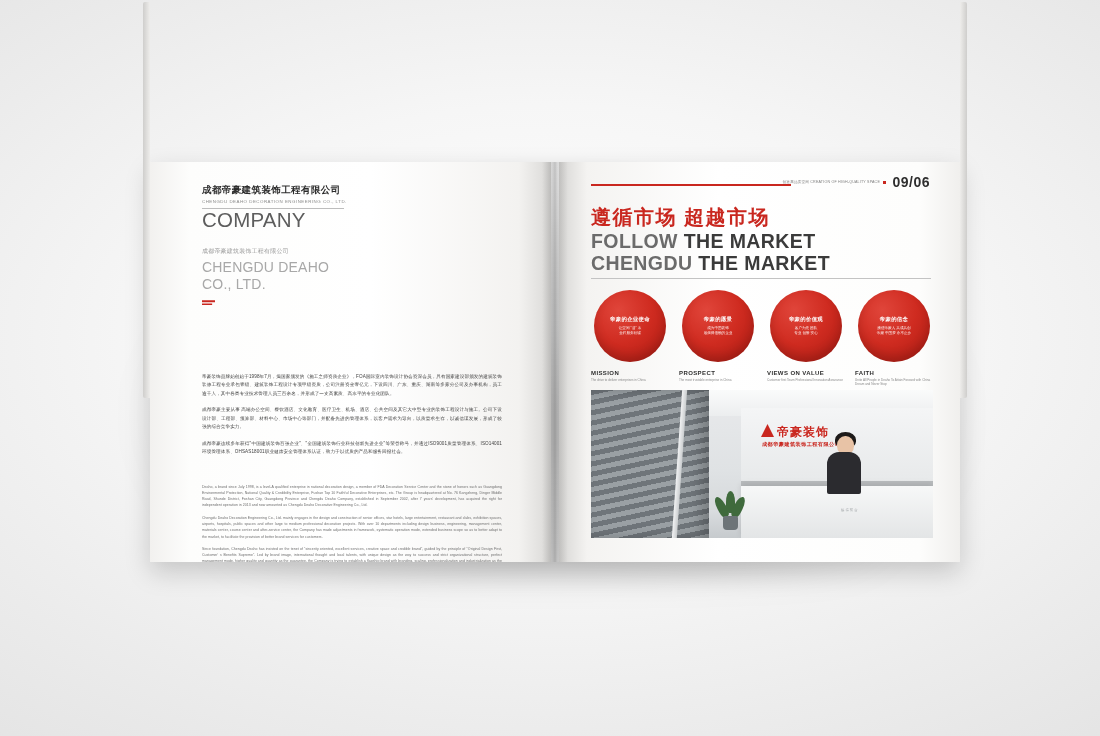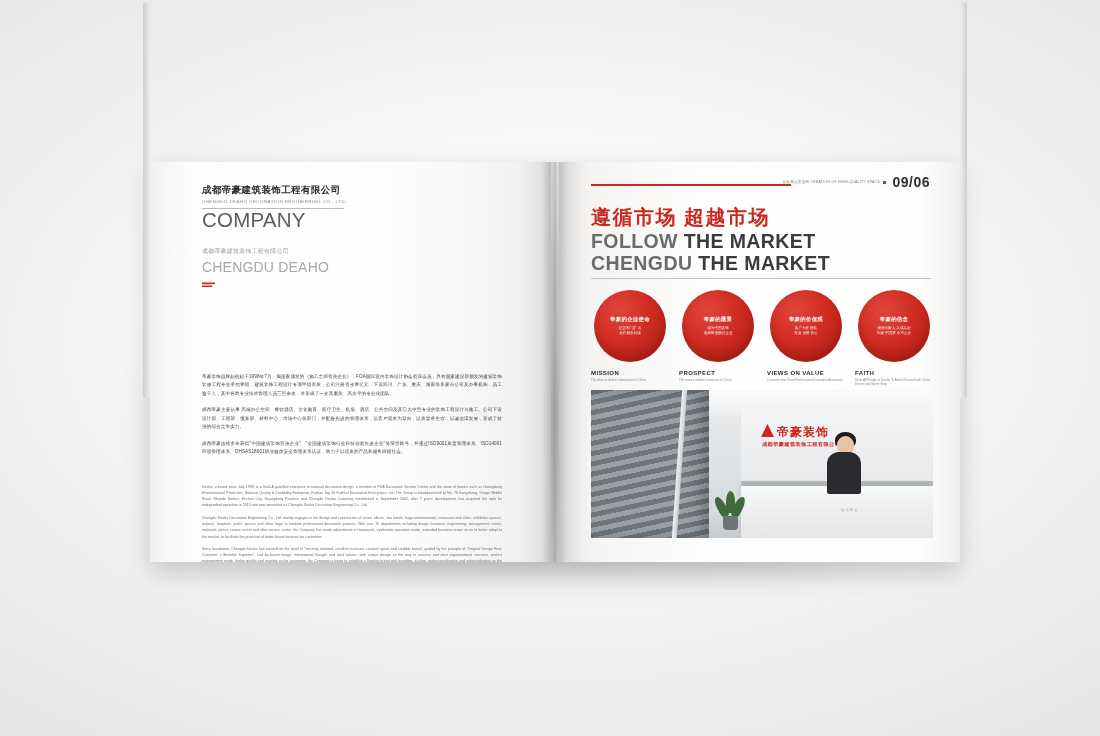--- a/index.html
+++ b/index.html
@@ -440,20 +440,21 @@
         <div class="brand-en">CHENGDU DEAHO DECORATION ENGINEERING CO., LTD.</div>
         <div class="brand-rule"></div>
 
         <div class="title-en">
           <div>COMPANY</div>
         </div>
 
         <div class="sub-cn">成都帝豪建筑装饰工程有限公司</div>
         <div class="sub-en">
           <div>CHENGDU DEAHO</div>
+          <div>CO., LTD.</div>
         </div>
         <div class="red-mark"></div>
       </div>
 
       <div class="body-block" style="top:206px;">
         <p class="cn-para">帝豪装饰品牌始创始于1998年7月，揭国家颁发的《施工之师资质企业》，FOA国际室内装饰设计协会资深会员，具有国家建设部颁发的建筑装饰装修工程专业承包壹级、建筑装饰工程设计专项甲级资质，公司注册资金壹亿元，下设四川、广东、重庆、湖南等多家分公司及办事机构，员工逾千人，其中各类专业技术管理人员三百余名，并形成了一支高素质、高水平的专业化团队。</p>
         <p class="cn-para">成都帝豪主要从事 高端办公空间、餐饮酒店、文化教育、医疗卫生、机场、酒店、公共空间及其它大中型专业的装饰工程设计与施工。公司下设设计部、工程部、预算部、材料中心、市场中心等部门，并配备先进的管理体系，以客户需求为导向，以质量求生存，以诚信谋发展，形成了较强的综合竞争实力。</p>
         <p class="cn-para">成都帝豪连续多年获得"中国建筑装饰百强企业"、"全国建筑装饰行业科技创新先进企业"等荣誉称号，并通过ISO9001质量管理体系、ISO14001环境管理体系、OHSAS18001职业健康安全管理体系认证，致力于以优质的产品和服务回报社会。</p>
       </div>
 

